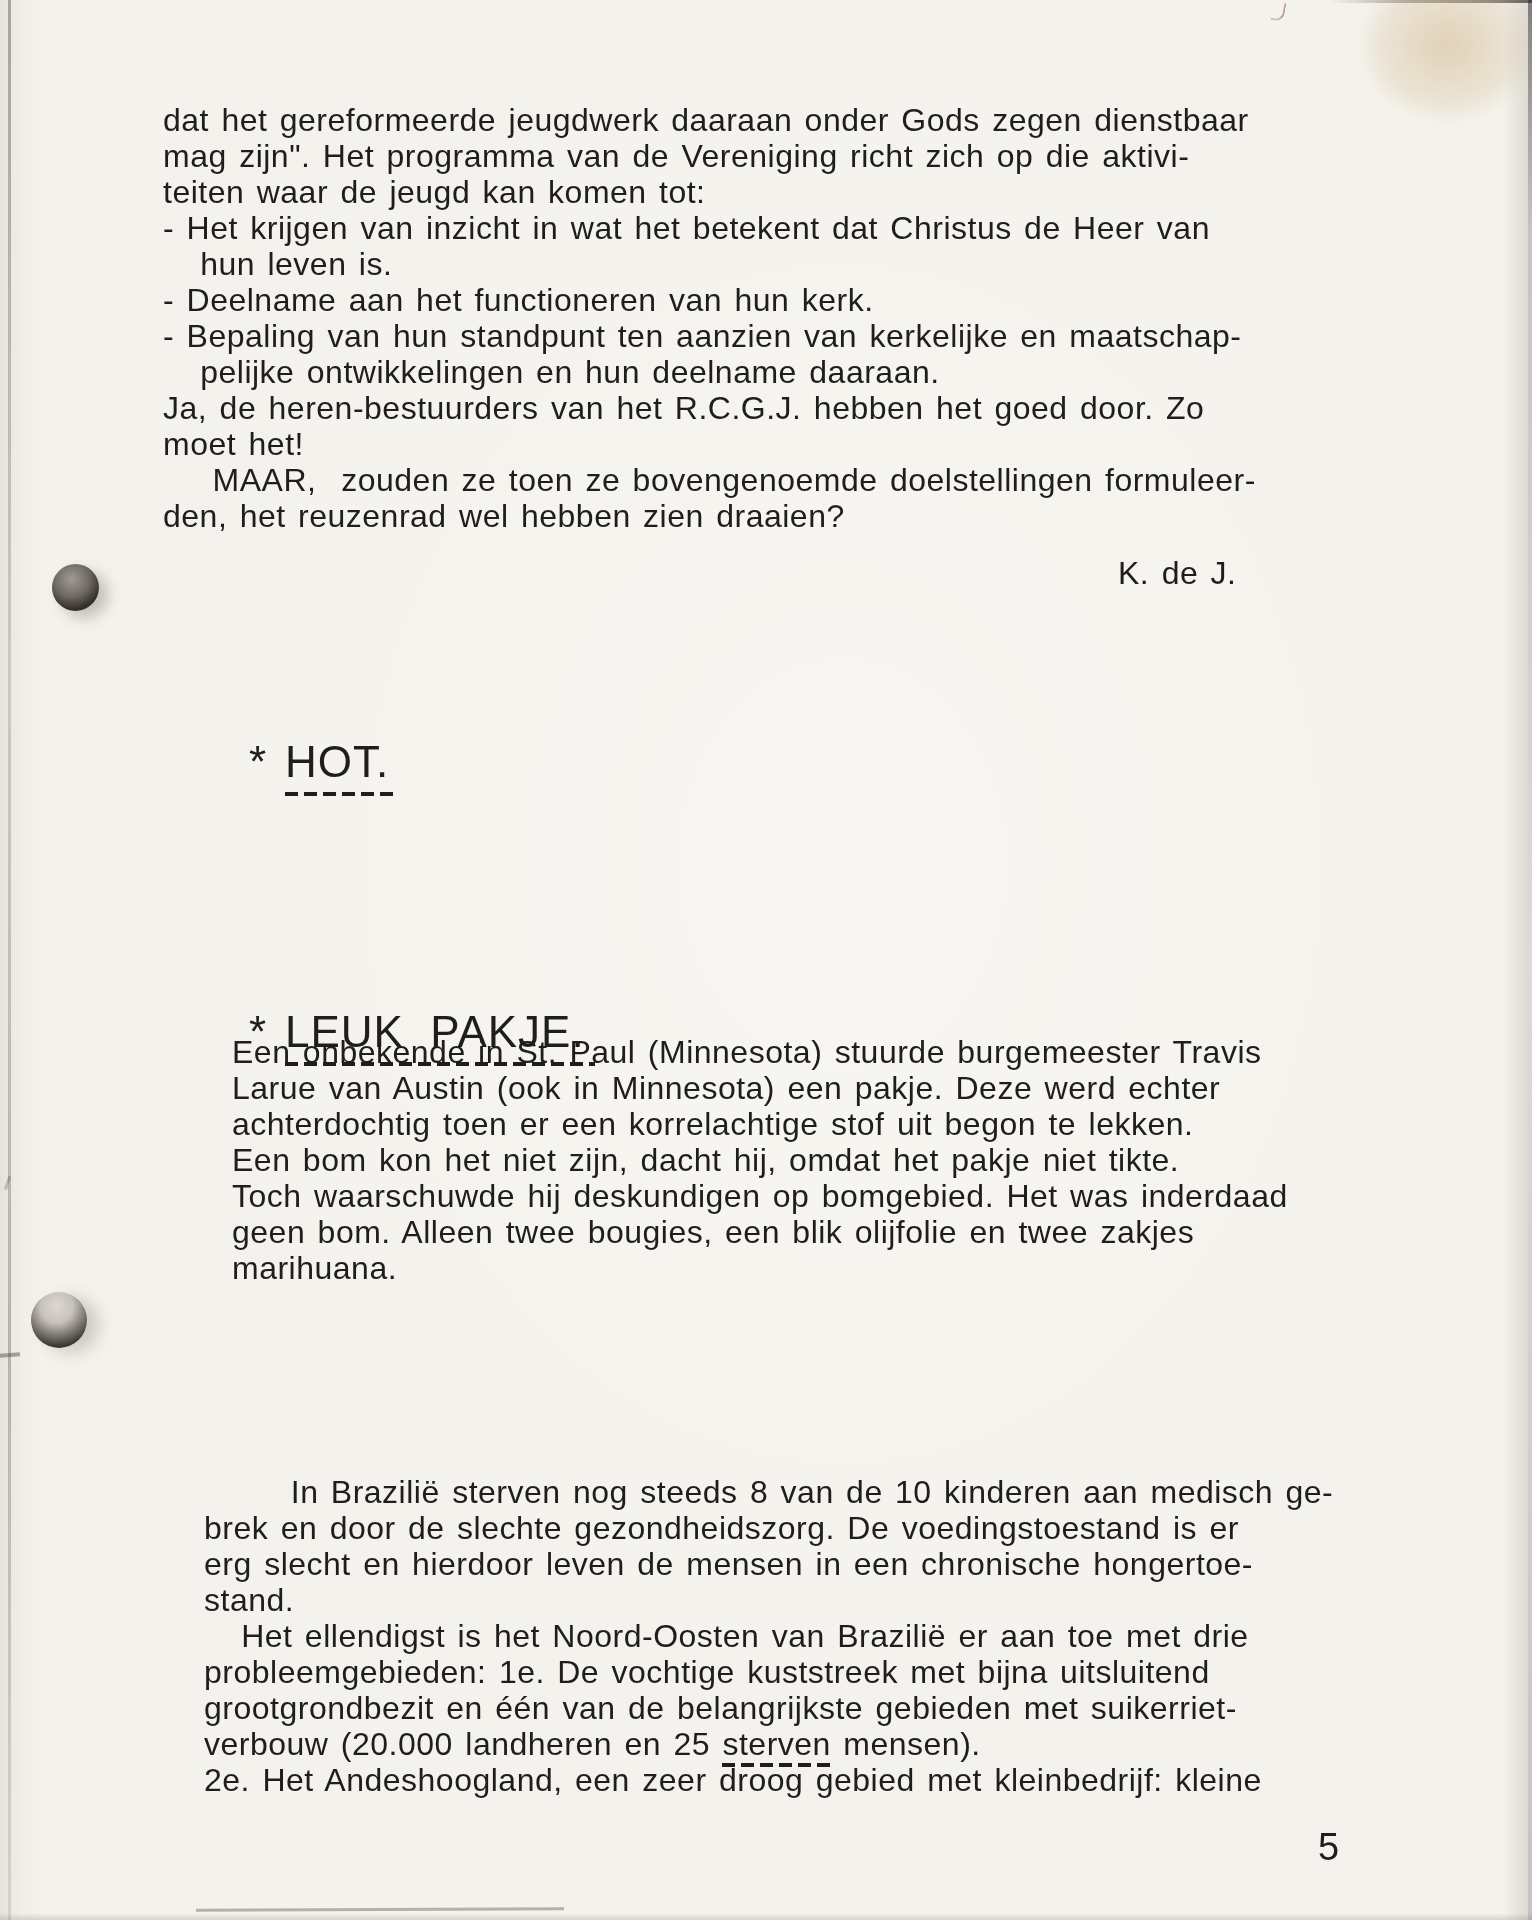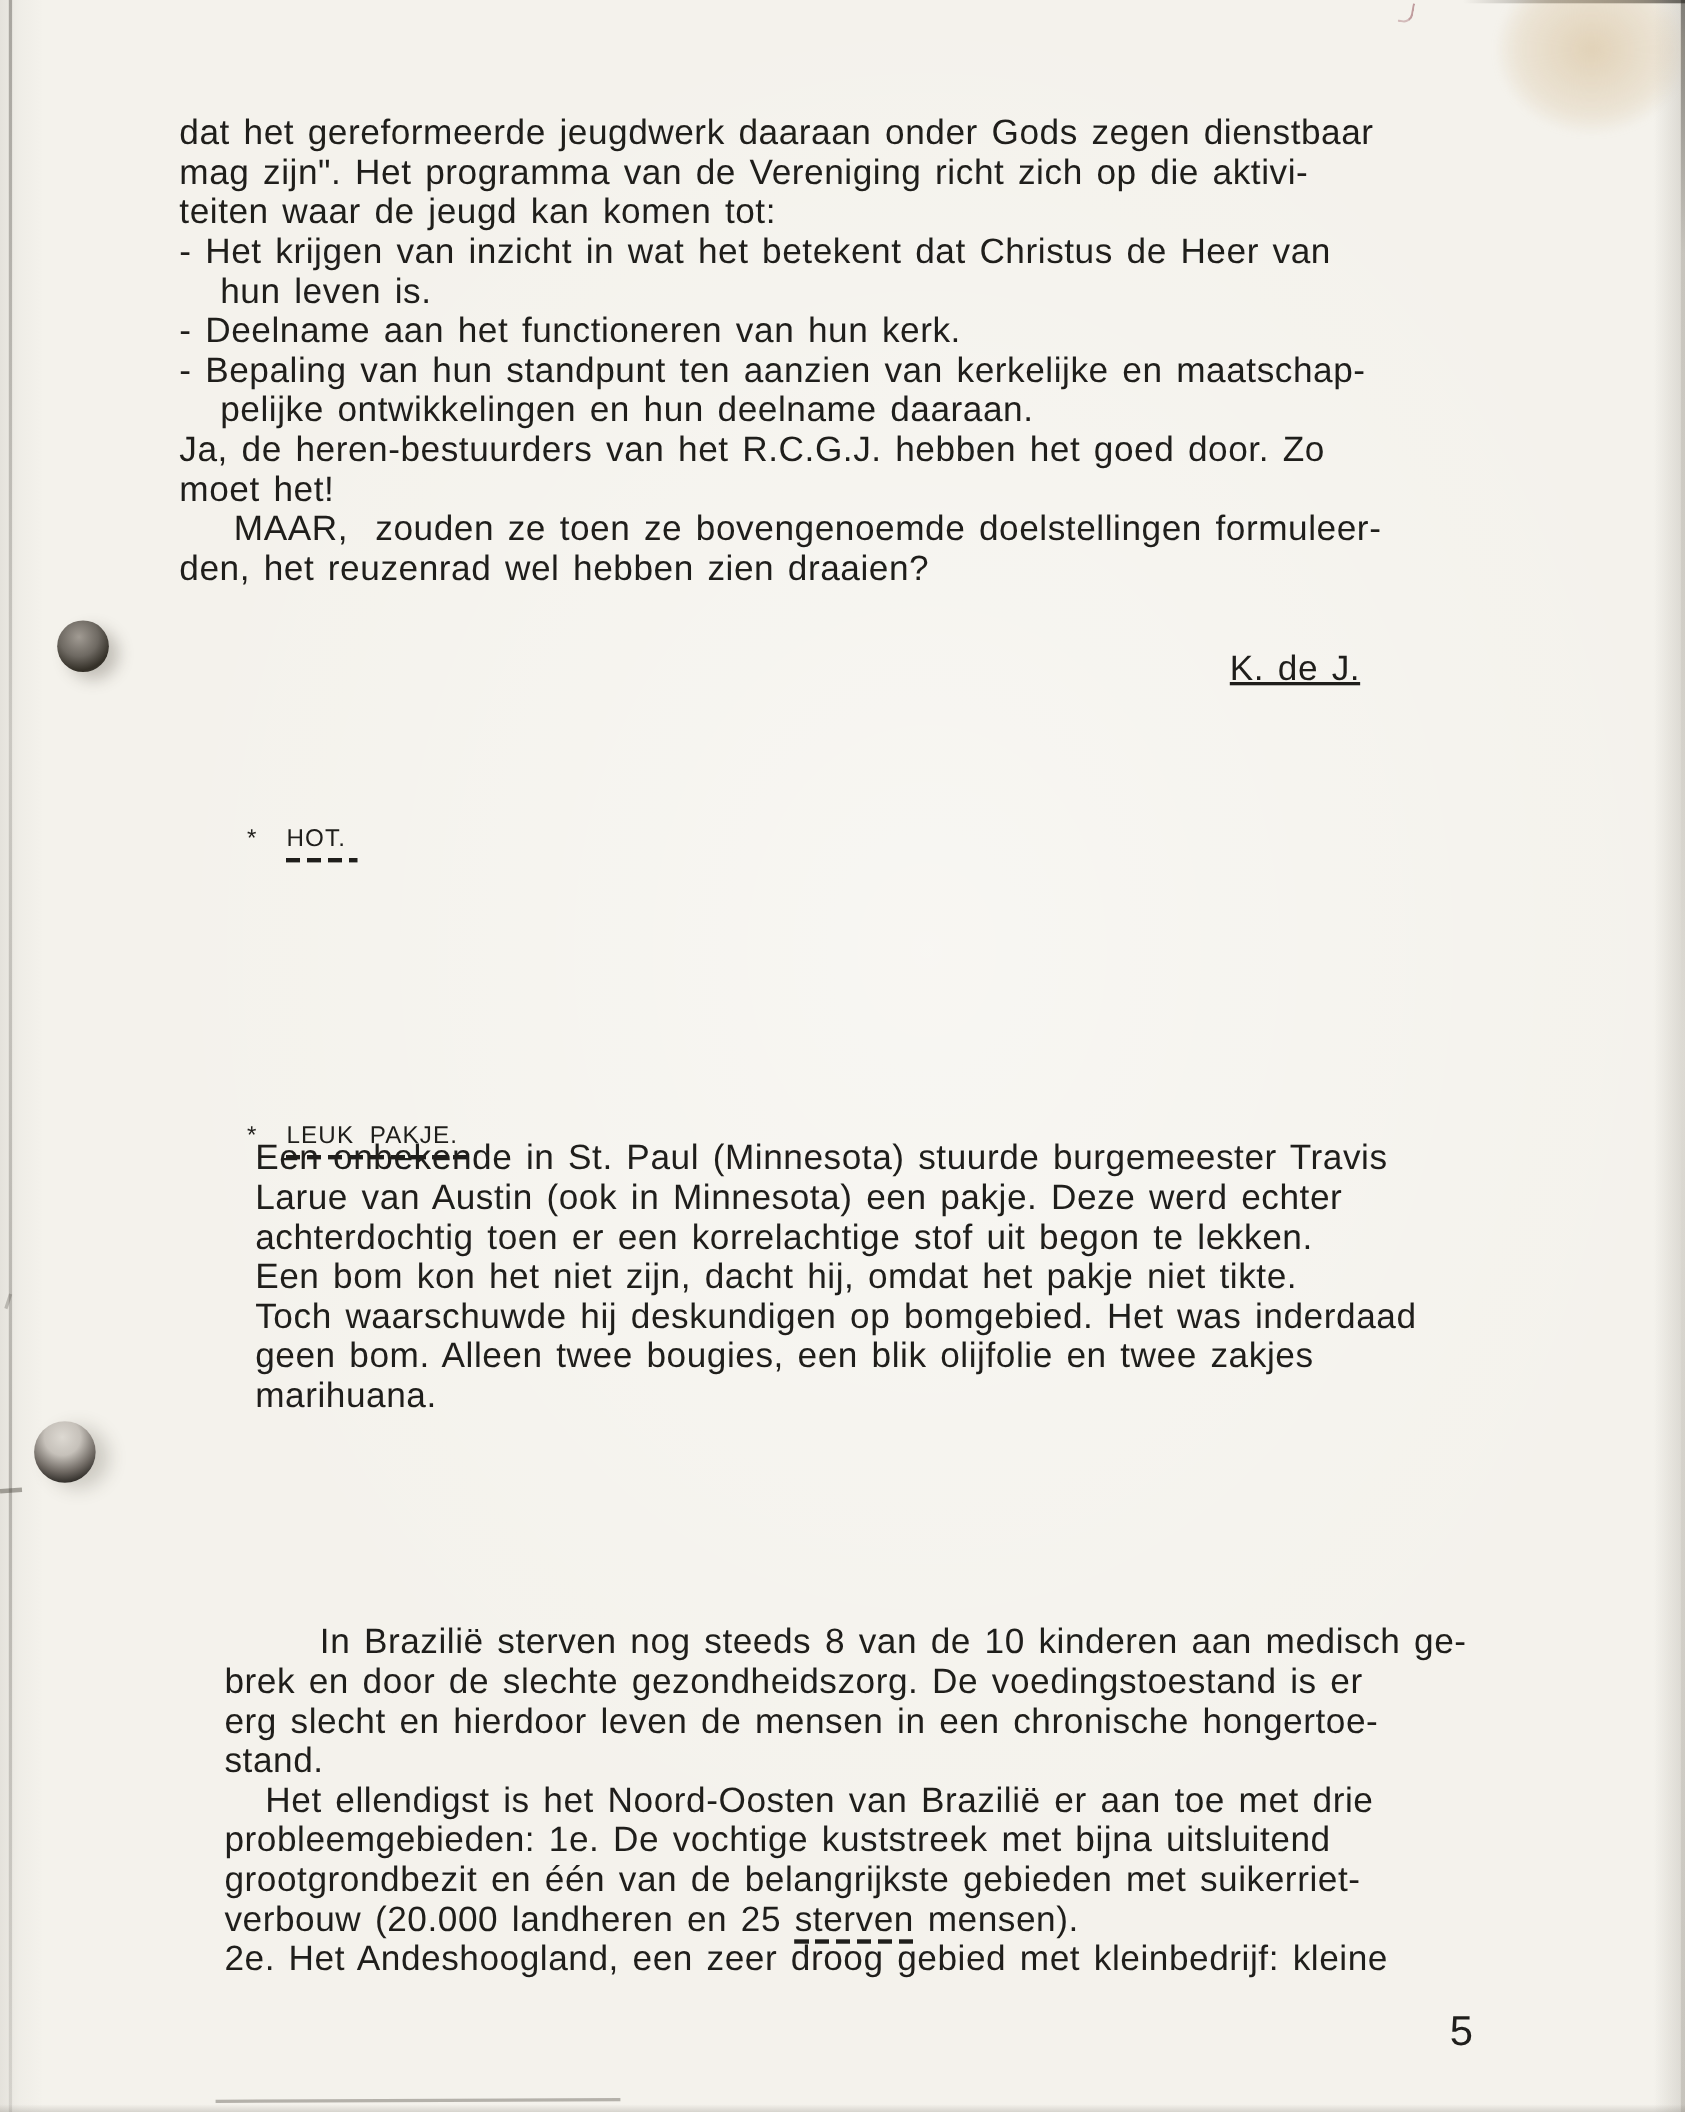--- a/index.html
+++ b/index.html
@@ -23,21 +23,21 @@
     position:absolute;
     white-space:pre-wrap;
     font-size:32px;
     line-height:36px;
     letter-spacing:0.5px;
     word-spacing:3px;
     color:var(--ink);
   }
   .hdr{
     position:absolute;
-    font-size:22px;
+    font-size:44px;
     line-height:40px;
     letter-spacing:1px;
     white-space:pre;
     color:var(--ink);
   }
   .hdr .marker{
     display:inline-block;
     width:36px;
   }
   .dash-u{
@@ -141,21 +141,21 @@
 - Het krijgen van inzicht in wat het betekent dat Christus de Heer van
    hun leven is.
 - Deelname aan het functioneren van hun kerk.
 - Bepaling van hun standpunt ten aanzien van kerkelijke en maatschap-
    pelijke ontwikkelingen en hun deelname daaraan.
 Ja, de heren-bestuurders van het R.C.G.J. hebben het goed door. Zo
 moet het!
     MAAR,  zouden ze toen ze bovengenoemde doelstellingen formuleer-
 den, het reuzenrad wel hebben zien draaien?</div>
 
-  <div class="txt" style="left:1118px;top:589px;text-decoration:underline;">K. de J.</div>
+  <div class="txt" style="left:1118px;top:555px;">K. de J.</div>
 
   <div class="hdr" style="left:196px;top:702px;">
     <span class="marker">*</span><span class="dash-u">HOT.</span>
   </div>
 
   <div class="hdr" style="left:196px;top:972px;">
     <span class="marker">*</span><span class="dash-u">LEUK  PAKJE.</span>
   </div>
   <div class="txt" style="left:232px;top:1034px;width:1180px;">Een onbekende in St. Paul (Minnesota) stuurde burgemeester Travis
 Larue van Austin (ook in Minnesota) een pakje. Deze werd echter

